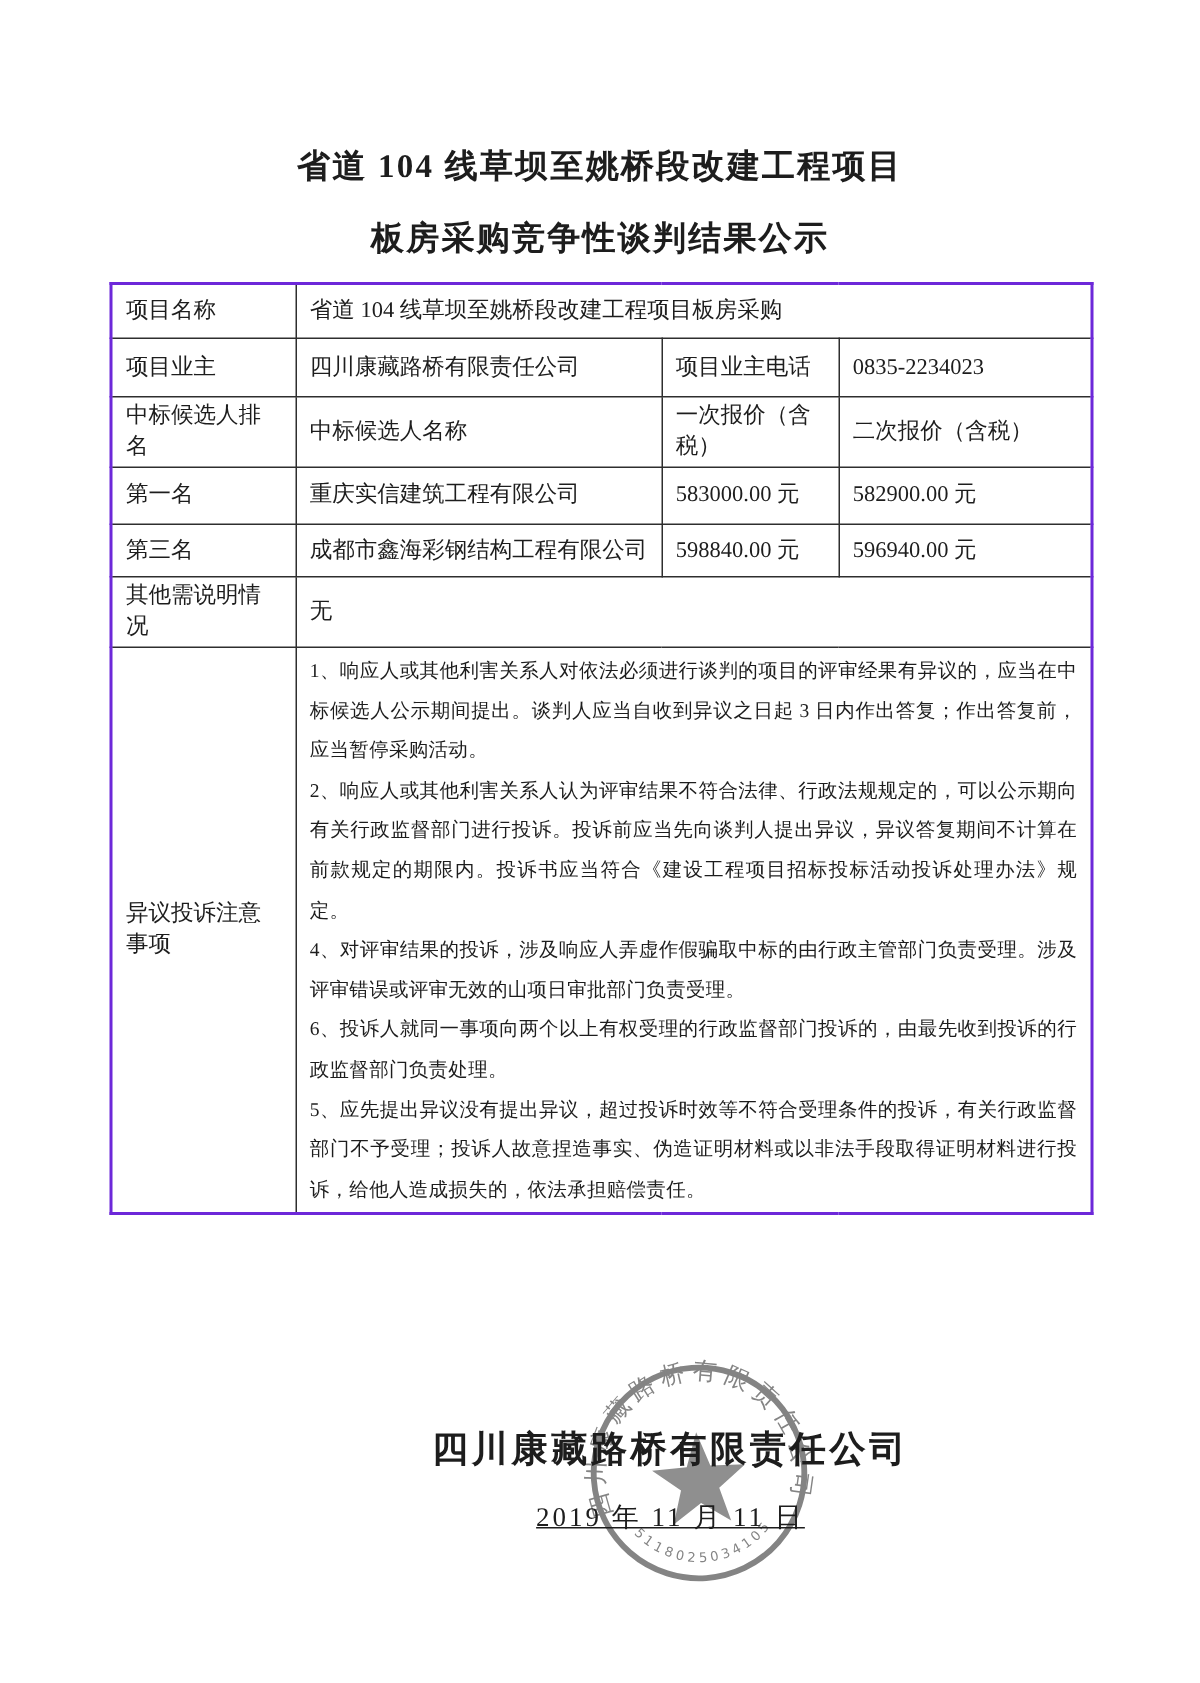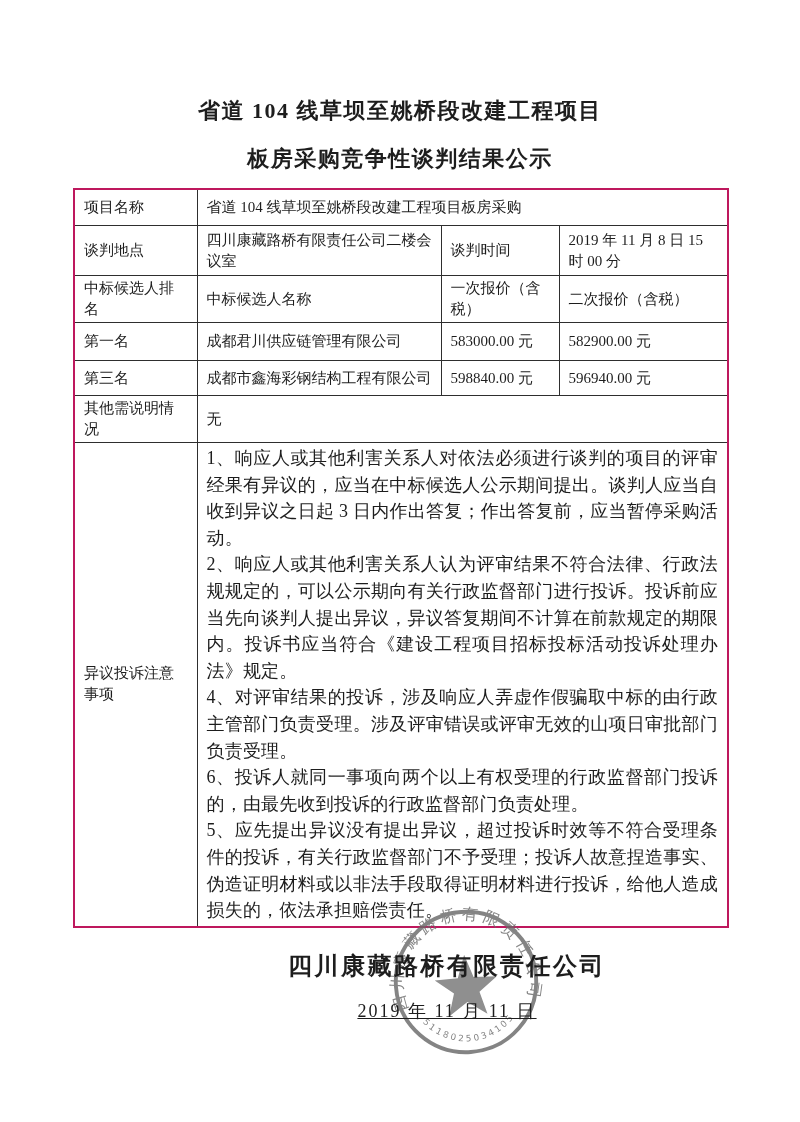--- a/index.html
+++ b/index.html
@@ -10,35 +10,35 @@
     color:#1d1d1d;
     padding-left:36px;
   }
   .titles{position:absolute;top:98px;left:73px;width:654px;text-align:center;}
   .title-line{font-size:22px;font-weight:bold;letter-spacing:1.5px;line-height:26px;}
   .title-line.second{margin-top:22px;font-family:Liberation Serif, serif;}
 
   table.doc{
     position:absolute;top:188px;left:73px;width:654px;
     border-collapse:collapse;table-layout:fixed;
-    font-size:15px;border:2px solid #be185d;
+    font-size:15px;border:2px solid #6d28d9;
   }
   table.doc td{
     border:1px solid #2e2e2e;padding:2px 9px;
     vertical-align:middle;word-break:break-all;line-height:21px;
   }
   td.lbl{padding-left:7px;}
   .r1 td{height:31px;} .r2 td{height:34px;} .r3 td{height:45px;}
   .r4 td{height:32px;} .r5 td{height:32px;} .r6 td{height:33px;}
   .r7 td{height:31px;} .r8 td{height:30px;} .r9 td{height:27px;}
   .r10 td{height:31px;}
   td.notice-cell{padding:6px 10px 8px 10px;vertical-align:top;}
   td.notice-label{line-height:27px;}
   .notice-cell p{
-    margin:0;text-align:justify;line-height:26.6px;font-size:18px;
+    margin:0;text-align:justify;line-height:26.6px;font-size:13px;
     letter-spacing:0.2px;
   }
 
   .footer{
     position:absolute;top:950px;left:120px;width:654px;
     text-align:center;z-index:2;
   }
   .company-line{font-size:24px;font-weight:600;letter-spacing:2.5px;}
   .date-line{margin-top:17px;font-size:18px;letter-spacing:2px;text-decoration:underline;}
 
@@ -62,35 +62,35 @@
       <col style="width:123px">
         <col style="width:244px">
         <col style="width:118px">
         <col style="width:169px">
     </colgroup>
     <tbody>
       <tr class="r1">
         <td class="lbl">项目名称</td>
         <td colspan="3">省道 104 线草坝至姚桥段改建工程项目板房采购</td>
       </tr>
-      <tr class="r3">
-        <td class="lbl">谈判地点</td>
-        <td>四川康藏路桥有限责任公司二楼会议室</td>
-        <td>谈判时间</td>
-        <td>2019 年 11 月 8 日 15 时 00 分</td>
+      <tr class="r2">
+        <td class="lbl">项目业主</td>
+        <td>四川康藏路桥有限责任公司</td>
+        <td>项目业主电话</td>
+        <td>0835-2234023</td>
       </tr>
       <tr class="r5">
         <td class="lbl">中标候选人排名</td>
         <td>中标候选人名称</td>
         <td>一次报价（含税）</td>
         <td>二次报价（含税）</td>
       </tr>
       <tr class="r6">
         <td class="lbl">第一名</td>
-        <td>成都君川供应链管理有限公司</td>
+        <td>重庆实信建筑工程有限公司</td>
         <td>583000.00 元</td>
         <td>582900.00 元</td>
       </tr>
       <tr class="r8">
         <td class="lbl">第三名</td>
         <td>成都市鑫海彩钢结构工程有限公司</td>
         <td>598840.00 元</td>
         <td>596940.00 元</td>
       </tr>
       <tr class="r9">

